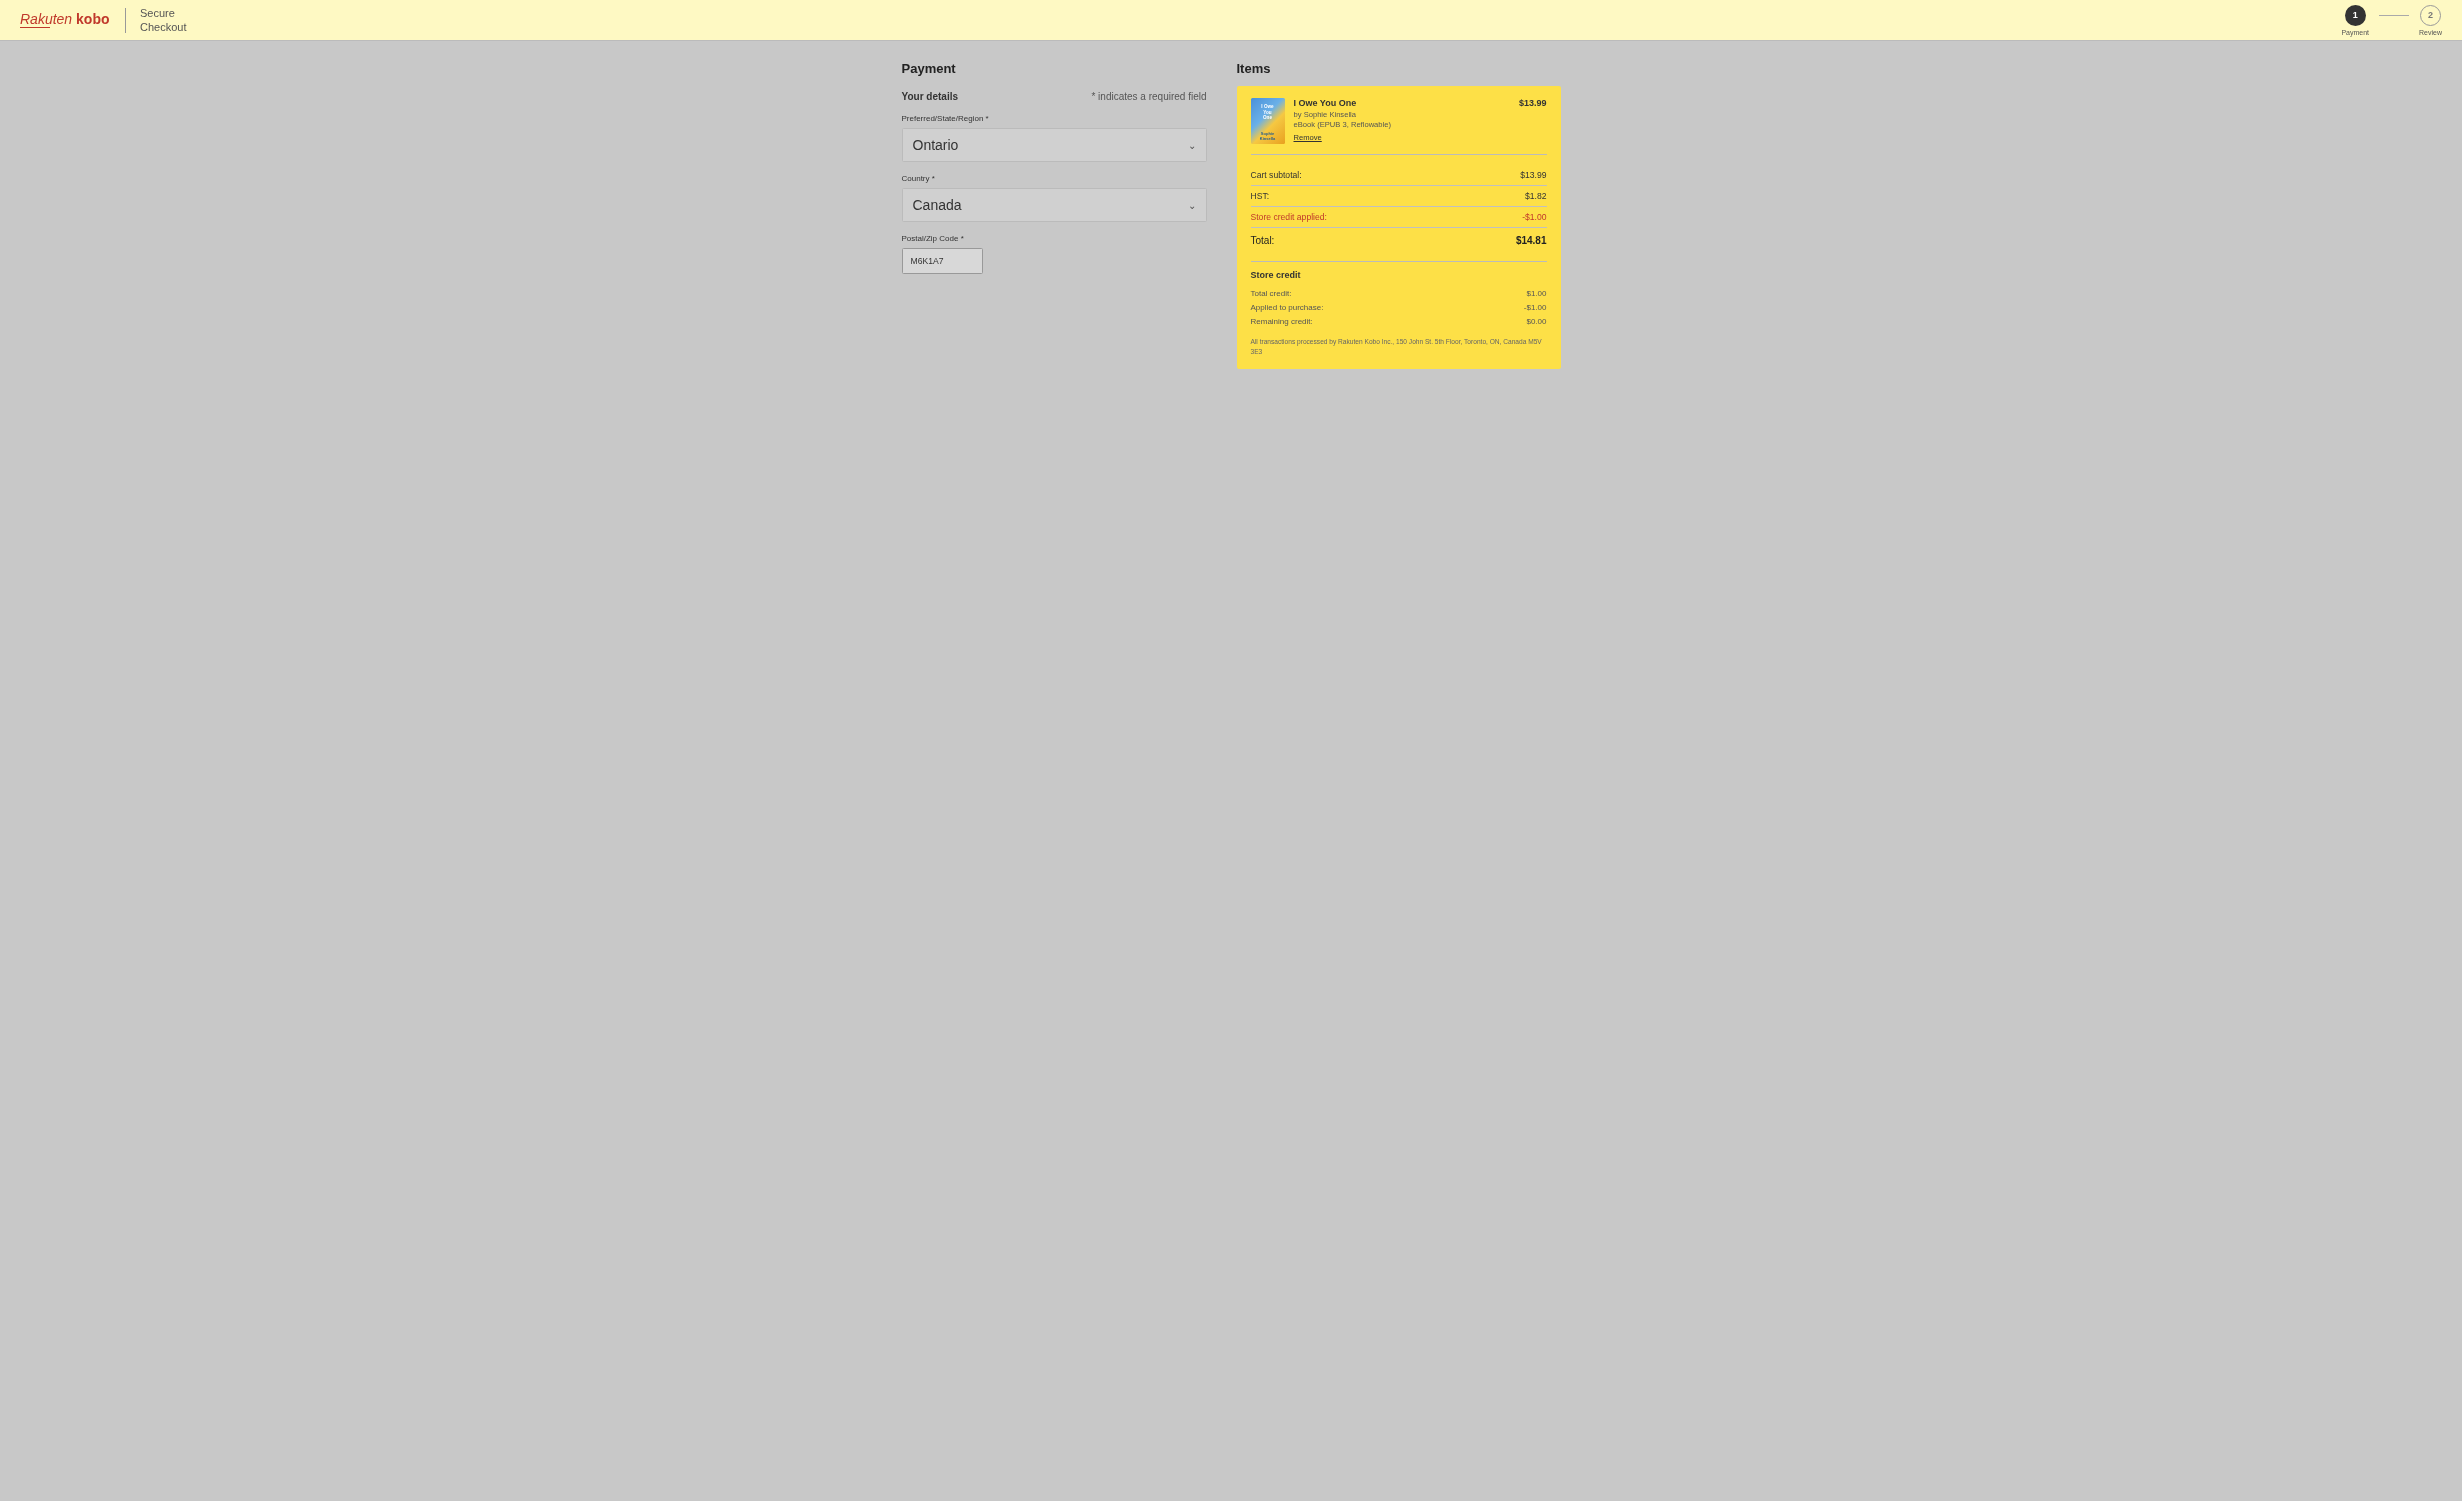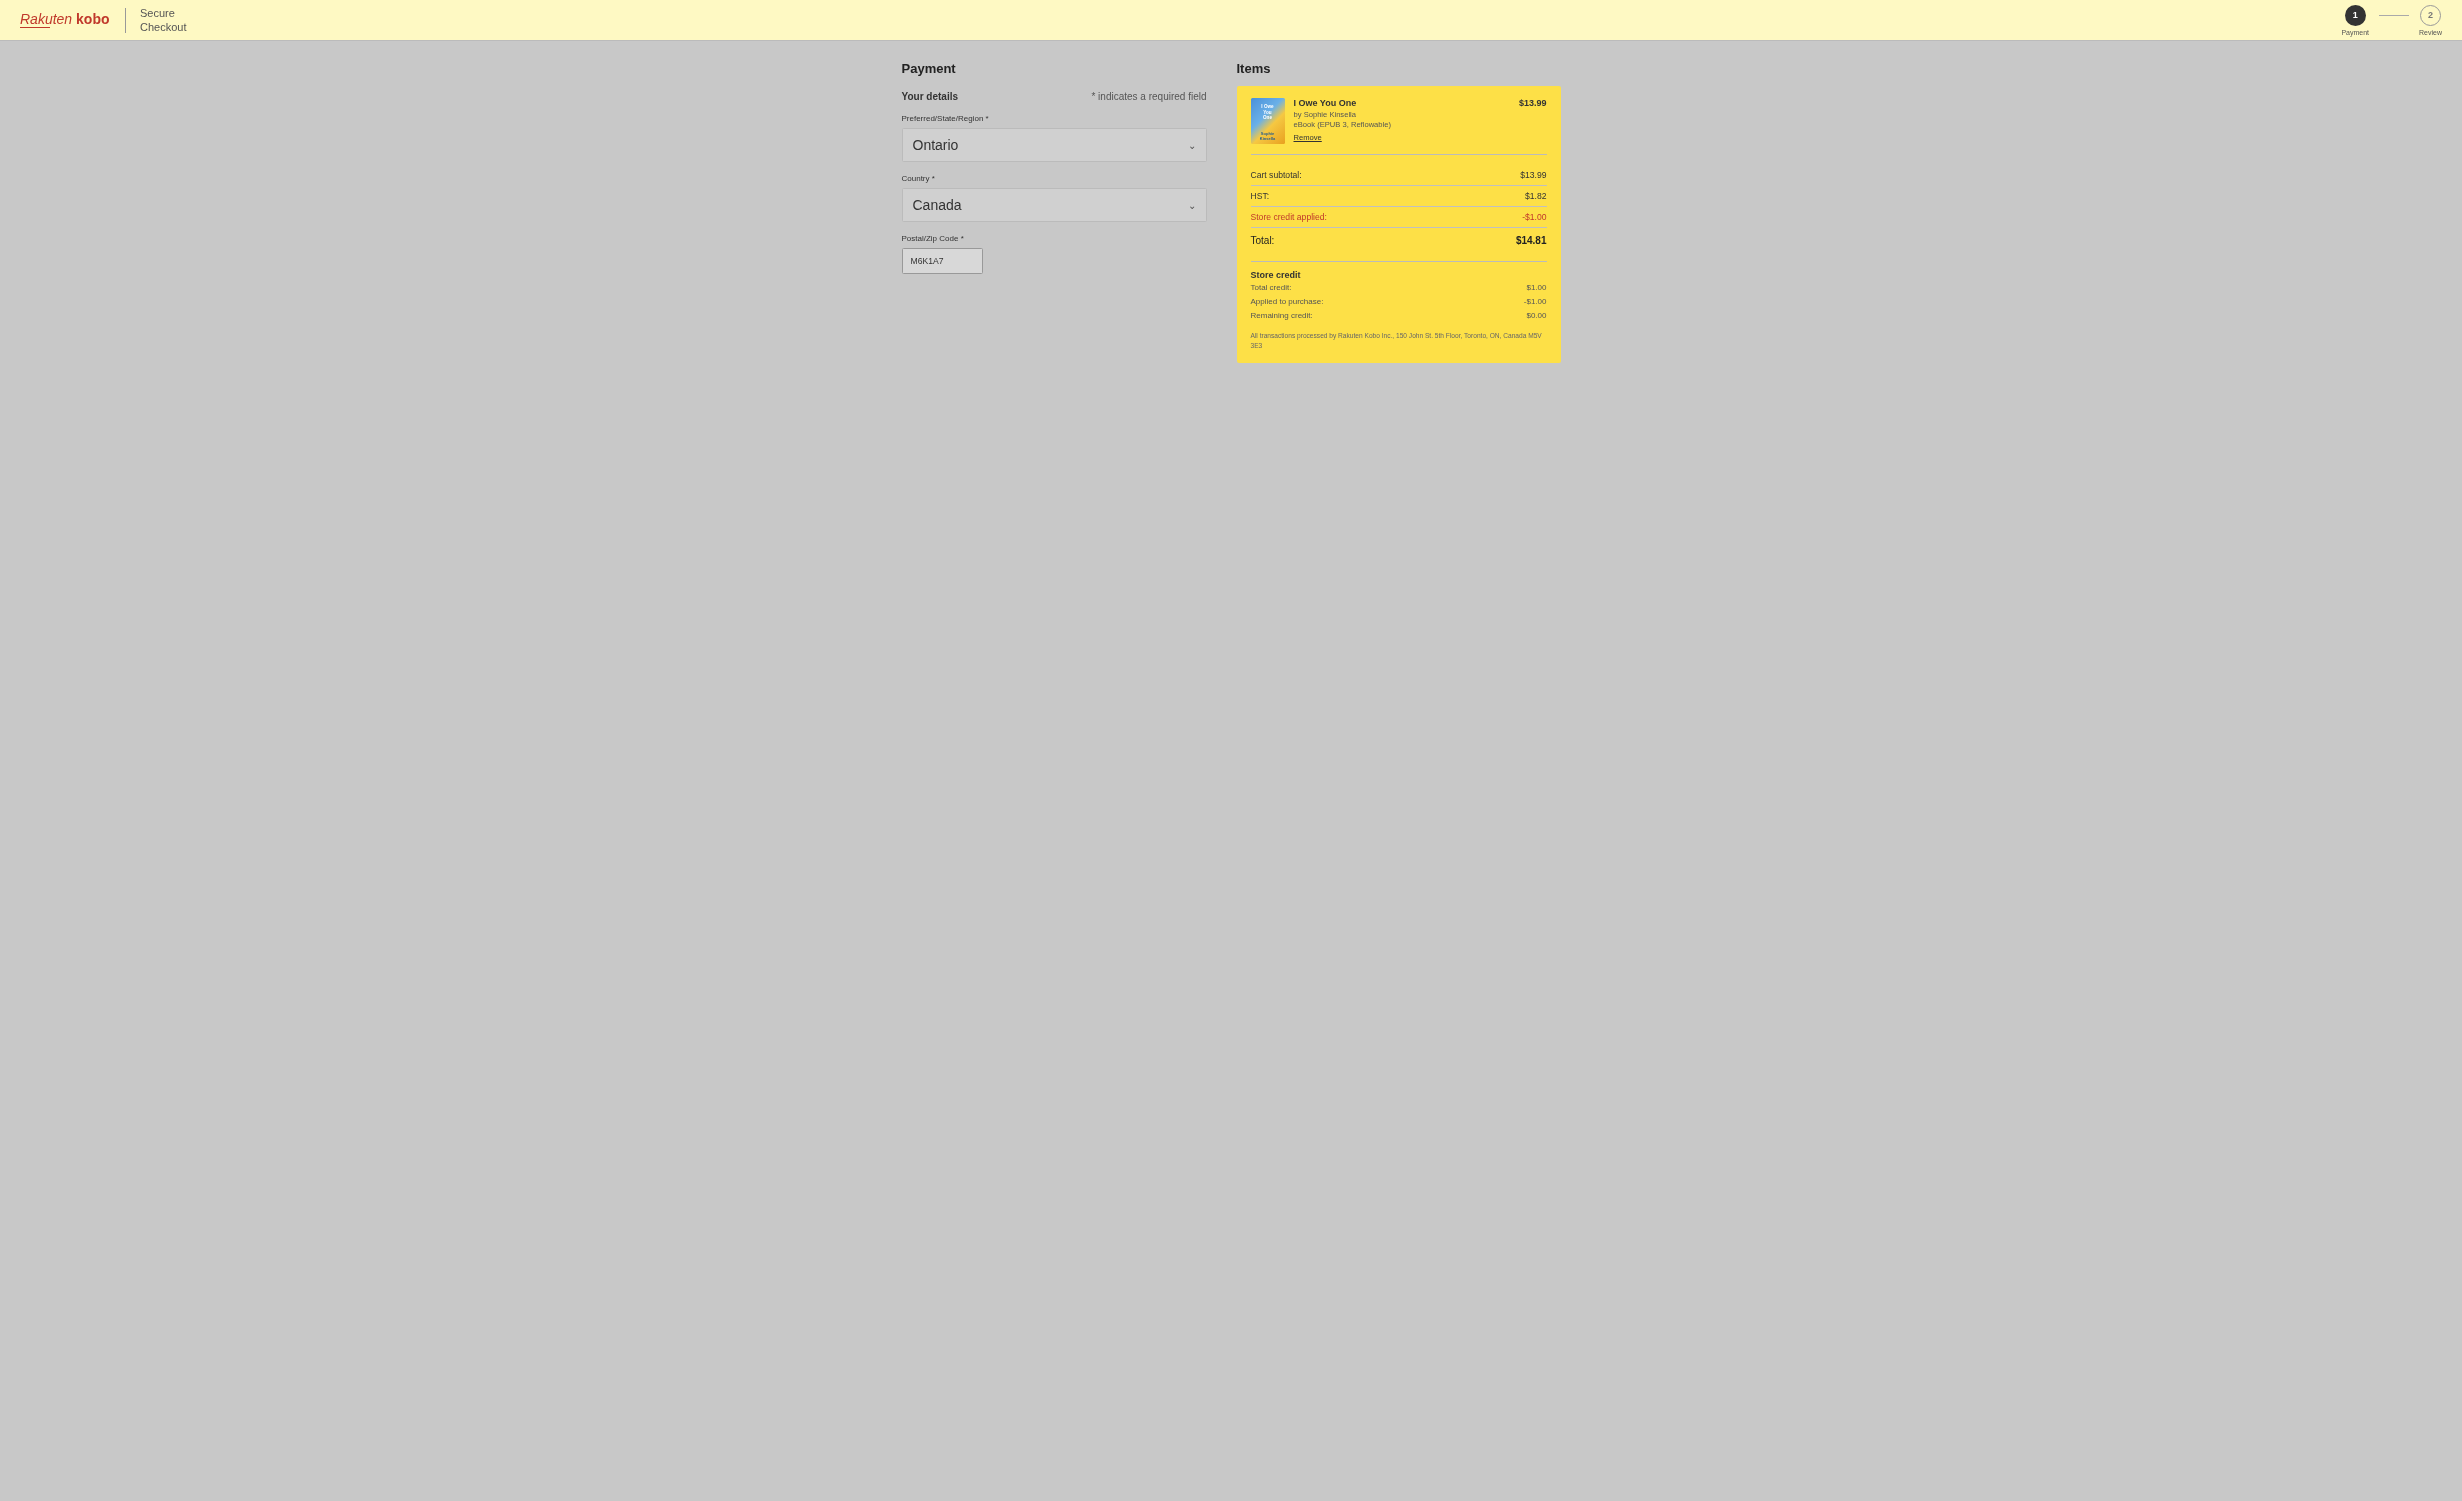--- a/index.html
+++ b/index.html
@@ -380,20 +380,21 @@
 
     .store-credit-section {
       margin-top: 10px;
       padding-top: 8px;
       border-top: 0.5px solid #bbb;
     }
     .store-credit-title {
       font-size: 9px;
       font-weight: 600;
       color: #333;
+      margin-bottom: 6px;
     }
     .credit-row {
       display: flex;
       justify-content: space-between;
       padding: 2.5px 0;
     }
     .credit-label {
       font-size: 8px;
       color: #555;
     }

